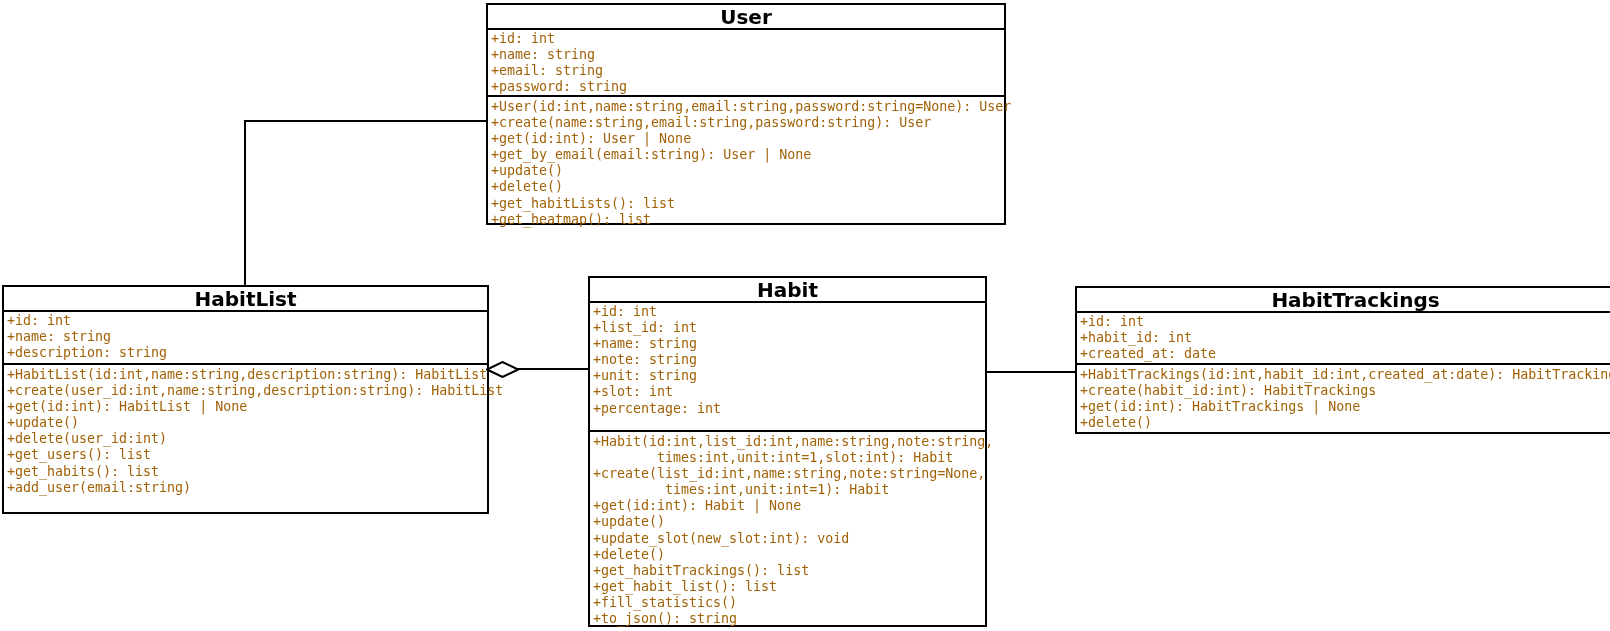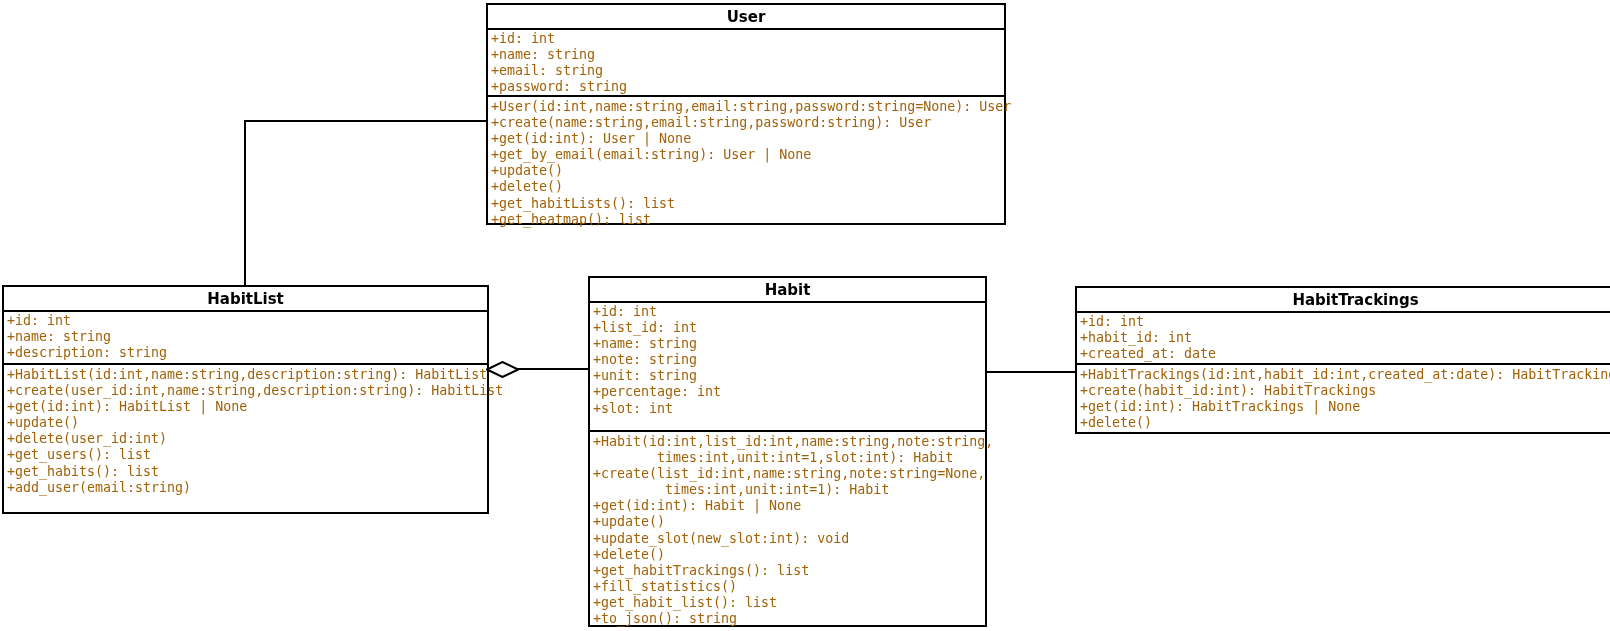--- a/index.html
+++ b/index.html
@@ -24,21 +24,21 @@
     background: #ffffff;
     display: flex;
     flex-direction: column;
     z-index: 2;
   }
   .uml-title {
     box-sizing: border-box;
     border-bottom: 2px solid #000000;
     font-family: "DejaVu Sans", "Liberation Sans", sans-serif;
     font-weight: bold;
-    font-size: 15px;
+    font-size: 20px;
     text-align: center;
     display: flex;
     align-items: center;
     justify-content: center;
     flex: 0 0 auto;
     color: #000000;
   }
   .uml-attrs {
     box-sizing: border-box;
     border-bottom: 2px solid #000000;
@@ -121,35 +121,35 @@
   </div>
 
   <div class="uml-class" style="left: 588px; top: 276px; width: 399px; height: 351px;">
     <div class="uml-title" style="height: 25px;">Habit</div>
     <div class="uml-attrs" style="height: 129px;">
         <div class="uml-line">+id: int</div>
         <div class="uml-line">+list_id: int</div>
         <div class="uml-line">+name: string</div>
         <div class="uml-line">+note: string</div>
         <div class="uml-line">+unit: string</div>
+        <div class="uml-line">+slot: int</div>
         <div class="uml-line">+percentage: int</div>
-        <div class="uml-line">+slot: int</div>
       </div>
     <div class="uml-methods">
         <div class="uml-line">+Habit(id:int,list_id:int,name:string,note:string,</div>
         <div class="uml-line">        times:int,unit:int=1,slot:int): Habit</div>
         <div class="uml-line">+create(list_id:int,name:string,note:string=None,</div>
         <div class="uml-line">         times:int,unit:int=1): Habit</div>
         <div class="uml-line">+get(id:int): Habit | None</div>
         <div class="uml-line">+update()</div>
         <div class="uml-line">+update_slot(new_slot:int): void</div>
         <div class="uml-line">+delete()</div>
         <div class="uml-line">+get_habitTrackings(): list</div>
+        <div class="uml-line">+get_habit_list(): list</div>
         <div class="uml-line">+fill_statistics()</div>
-        <div class="uml-line">+get_habit_list(): list</div>
         <div class="uml-line">+to_json(): string</div>
       </div>
   </div>
 
   <div class="uml-class" style="left: 1075px; top: 286px; width: 561px; height: 148px;">
     <div class="uml-title" style="height: 25px;">HabitTrackings</div>
     <div class="uml-attrs" style="height: 52px;">
         <div class="uml-line">+id: int</div>
         <div class="uml-line">+habit_id: int</div>
         <div class="uml-line">+created_at: date</div>

